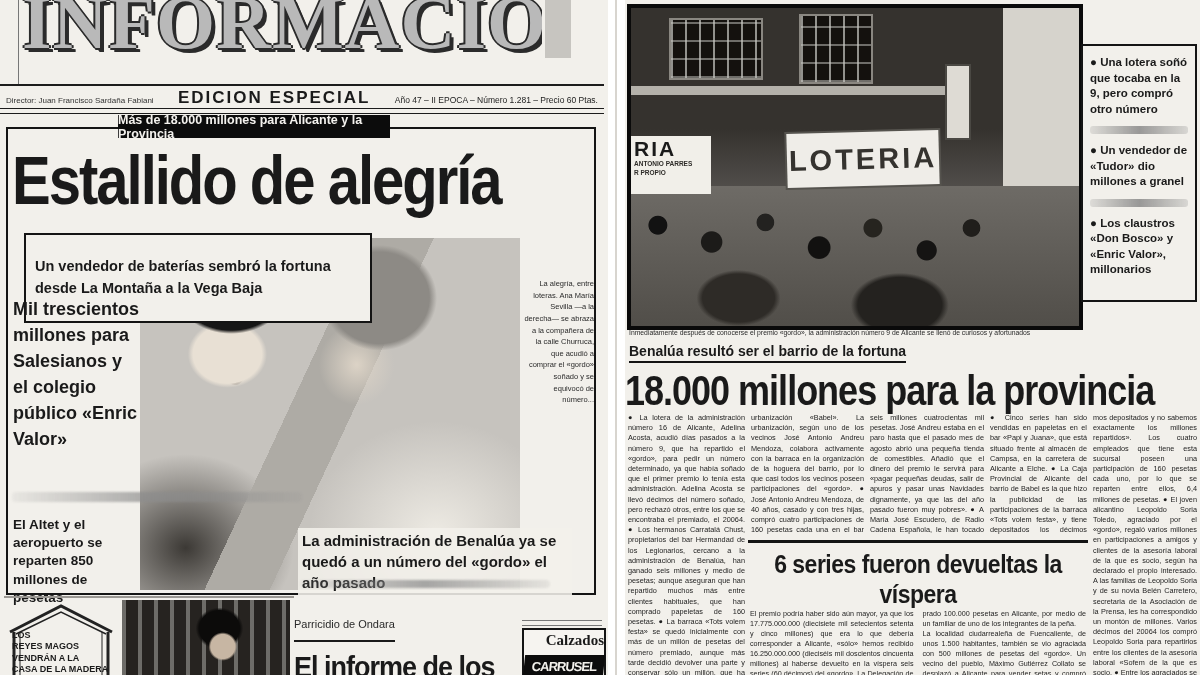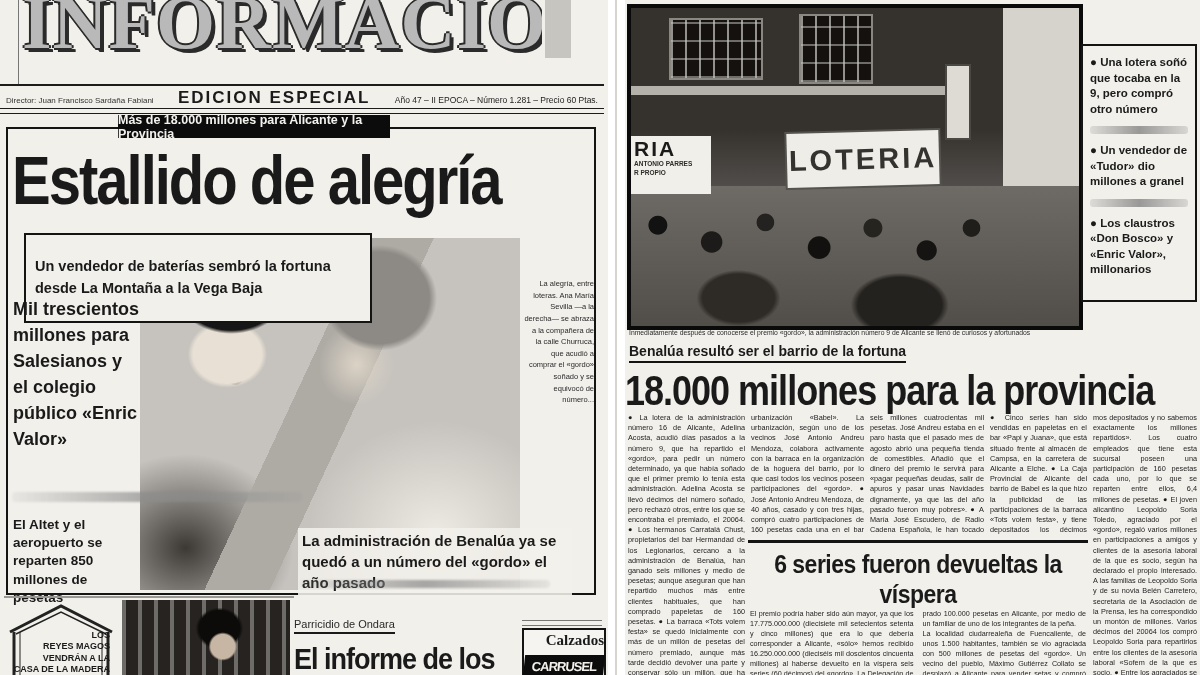--- a/index.html
+++ b/index.html
@@ -48,29 +48,29 @@
       radial-gradient(ellipse 150px 130px at 12% 88%, #3c3935 0%, transparent 72%),
       radial-gradient(ellipse 170px 150px at 78% 84%, #edeae3 0%, transparent 75%);}
   .caption-side{position:absolute;left:524px;top:278px;width:70px;font-size:7.5px;line-height:1.55;
                 text-align:right;color:#2a2a2a;z-index:4;}
   .caption-overlay{position:absolute;left:298px;top:528px;width:266px;font-size:15px;font-weight:800;line-height:1.4;
                    background:rgba(242,240,235,.88);padding:2px 4px;z-index:4;}
   .sm2{left:300px;top:580px;width:250px;height:8px;}
 
   .house-ad{position:absolute;left:4px;top:600px;width:114px;height:75px;z-index:4;}
   .house-ad svg{position:absolute;left:0;top:0;}
-  .house-text{position:absolute;left:8px;top:30px;width:98px;text-align:right;font-size:9px;font-weight:800;
+  .house-text{position:absolute;left:8px;top:30px;width:98px;text-align:left;font-size:9px;font-weight:800;
               line-height:1.25;white-space:pre-line;}
   .photo2{position:absolute;left:122px;top:600px;width:168px;height:75px;z-index:3;background-color:#262320;
     background-image:
       radial-gradient(circle 22px at 60% 62%, #c7b6a3 0%, #c7b6a3 55%, transparent 65%),
       radial-gradient(ellipse 34px 30px at 58% 38%, #0c0b0a 0%, #0c0b0a 60%, transparent 70%),
       repeating-linear-gradient(90deg, rgba(180,180,175,.5) 0 4px, transparent 4px 16px);}
   .parricidio{position:absolute;left:294px;top:614px;width:228px;z-index:4;}
-  .kicker-small{font-size:11px;color:#2a2a2a;border-bottom:2px solid #1a1a1a;display:inline-block;padding-bottom:2px;}
+  .kicker-small{font-size:11px;color:#2a2a2a;border-bottom:2px solid #1a1a1a;display:inline-block;padding-bottom:10px;}
   .headline2{font-size:27px;font-weight:900;letter-spacing:-1px;margin-top:9px;white-space:nowrap;
              transform:scaleY(1.1);transform-origin:top left;}
   .calzados-ad{position:absolute;left:522px;top:628px;width:80px;height:47px;border:2px solid #141414;z-index:4;background:#f6f4f0;}
   .calzados-top{font-family:"Liberation Serif",serif;font-size:15px;font-weight:bold;text-align:right;padding-top:2px;}
   .calzados-band{position:absolute;left:0;bottom:0;width:100%;height:22px;background:#0c0c0c;color:#f2f0eb;
                  display:flex;align-items:center;justify-content:center;font-size:13px;font-weight:900;
                  letter-spacing:-1px;transform:skewX(-6deg);}
   .dbl-line{position:absolute;left:522px;top:620px;width:80px;height:4px;border-top:1px solid #777;border-bottom:1px solid #777;z-index:4;}
   .dot-line{position:absolute;left:4px;top:596px;width:290px;height:2px;background:#9a9792;z-index:4;}
 

